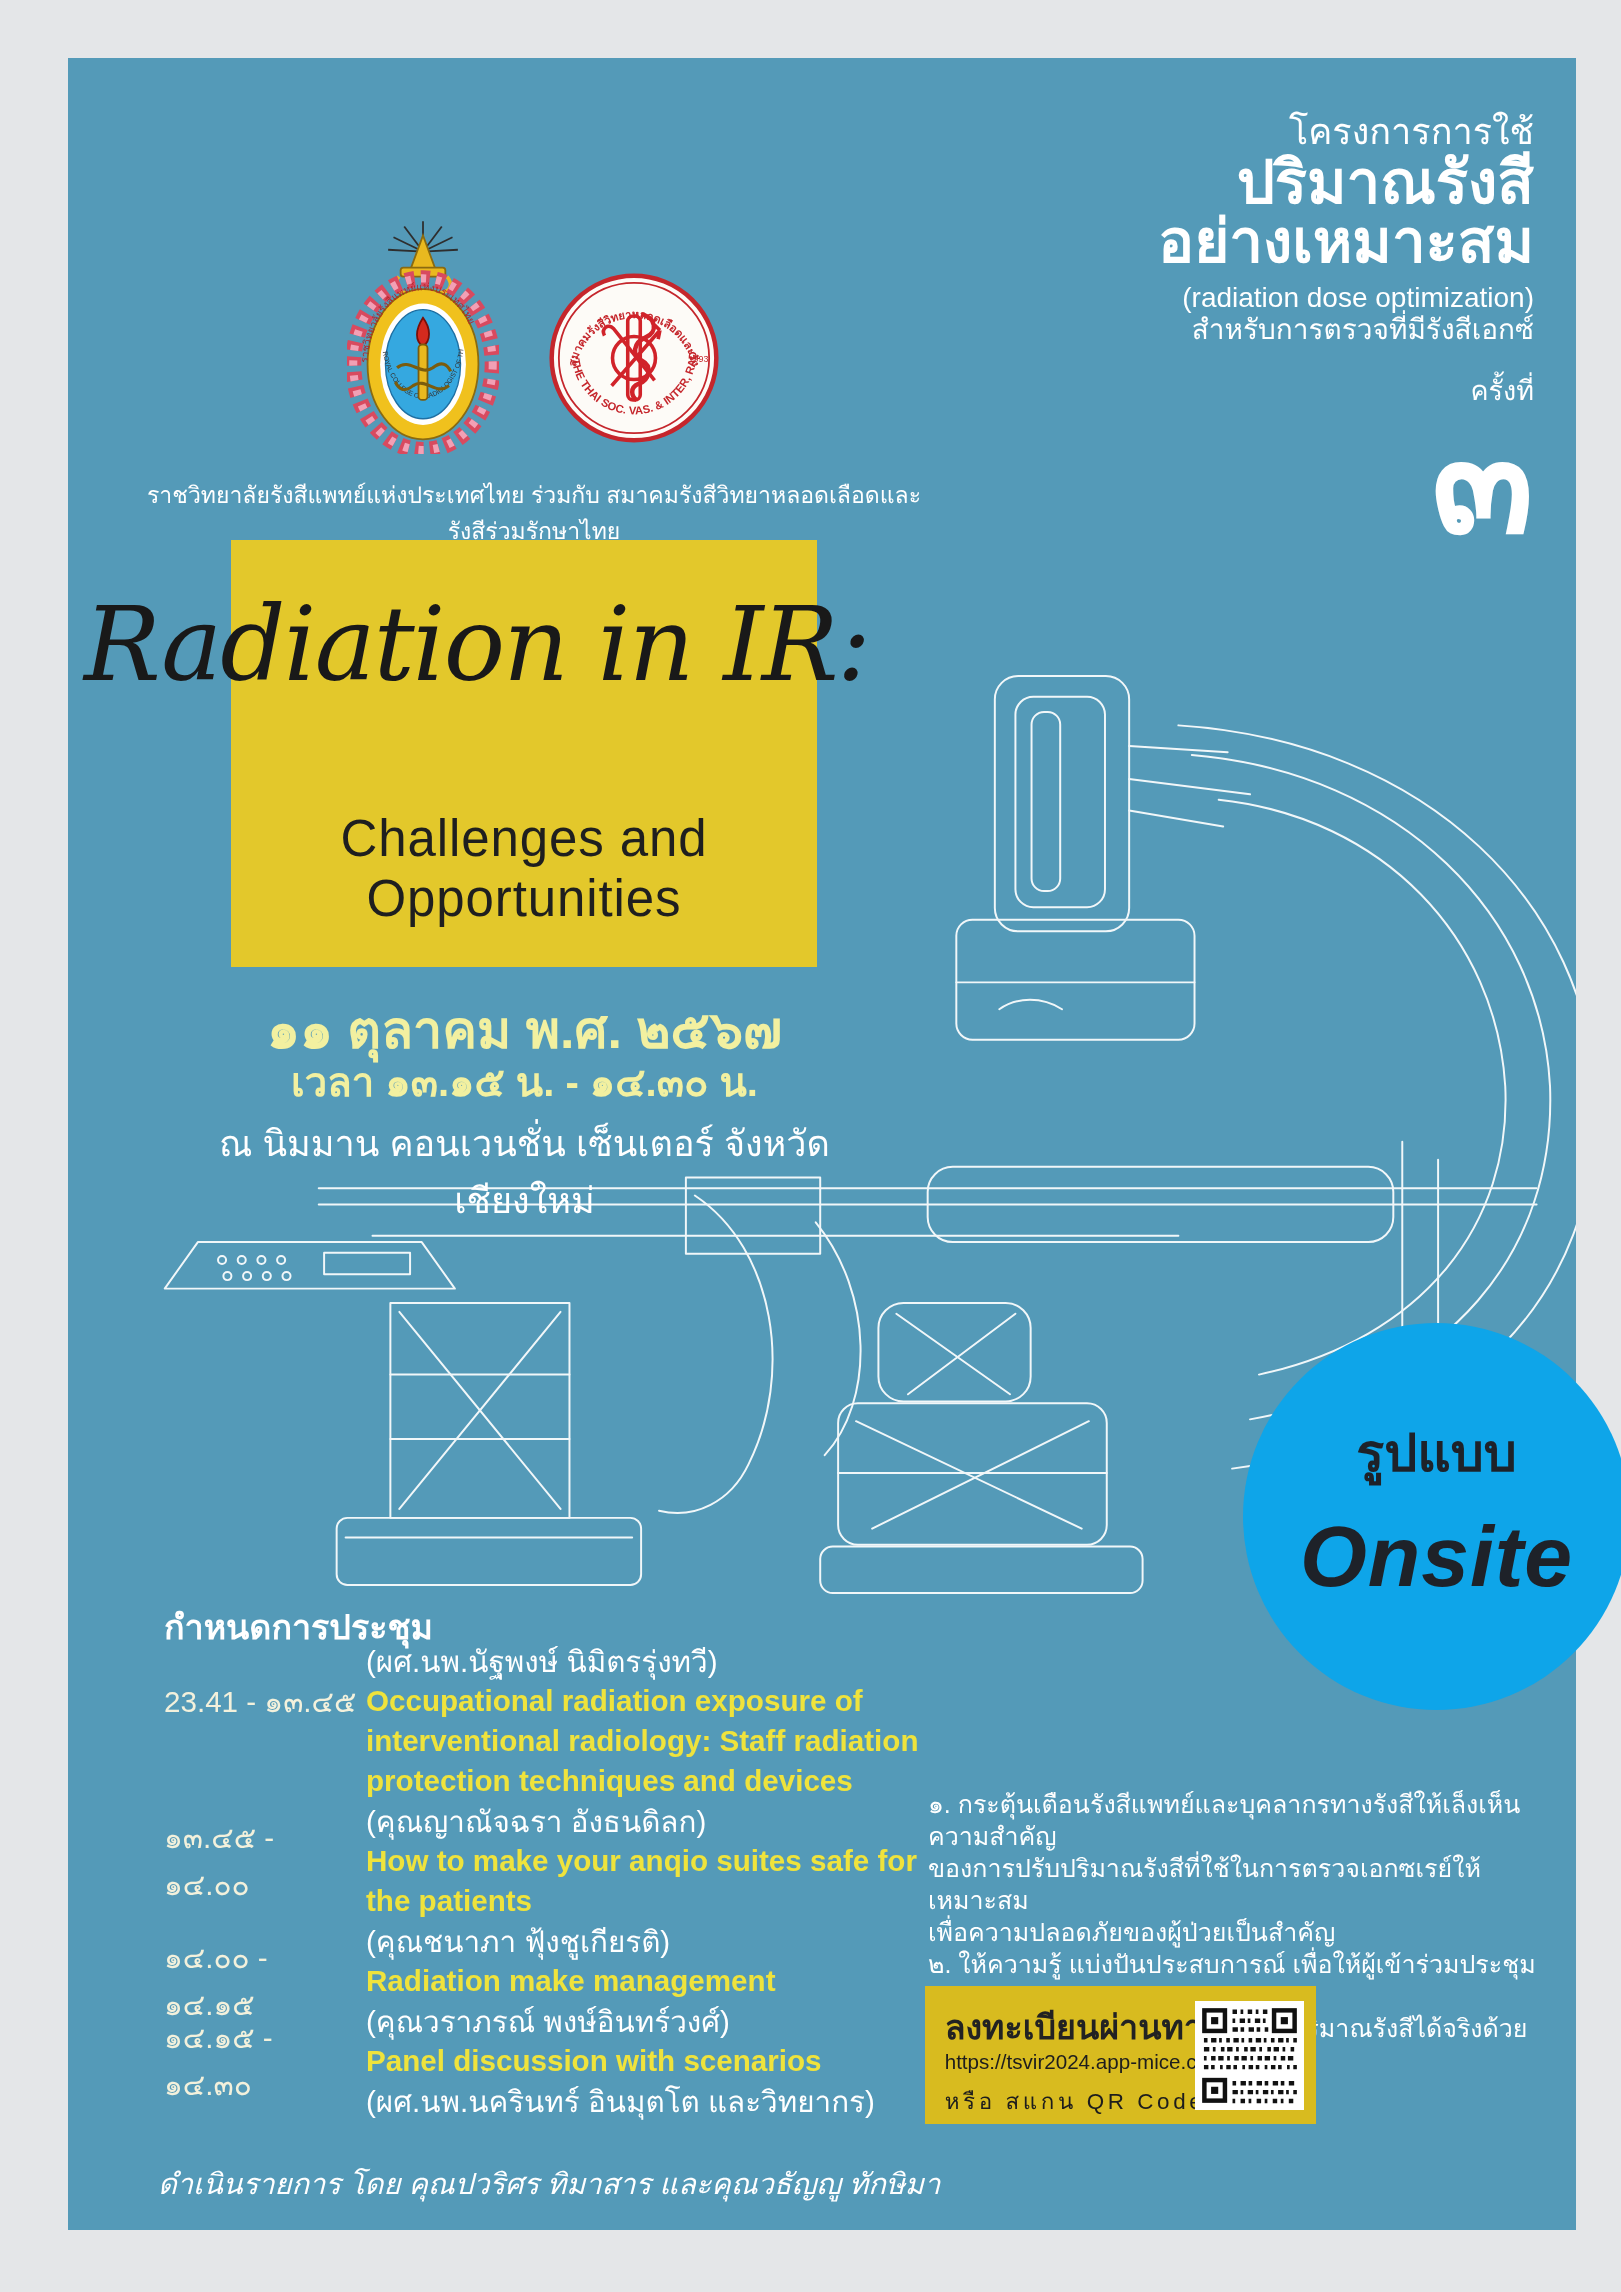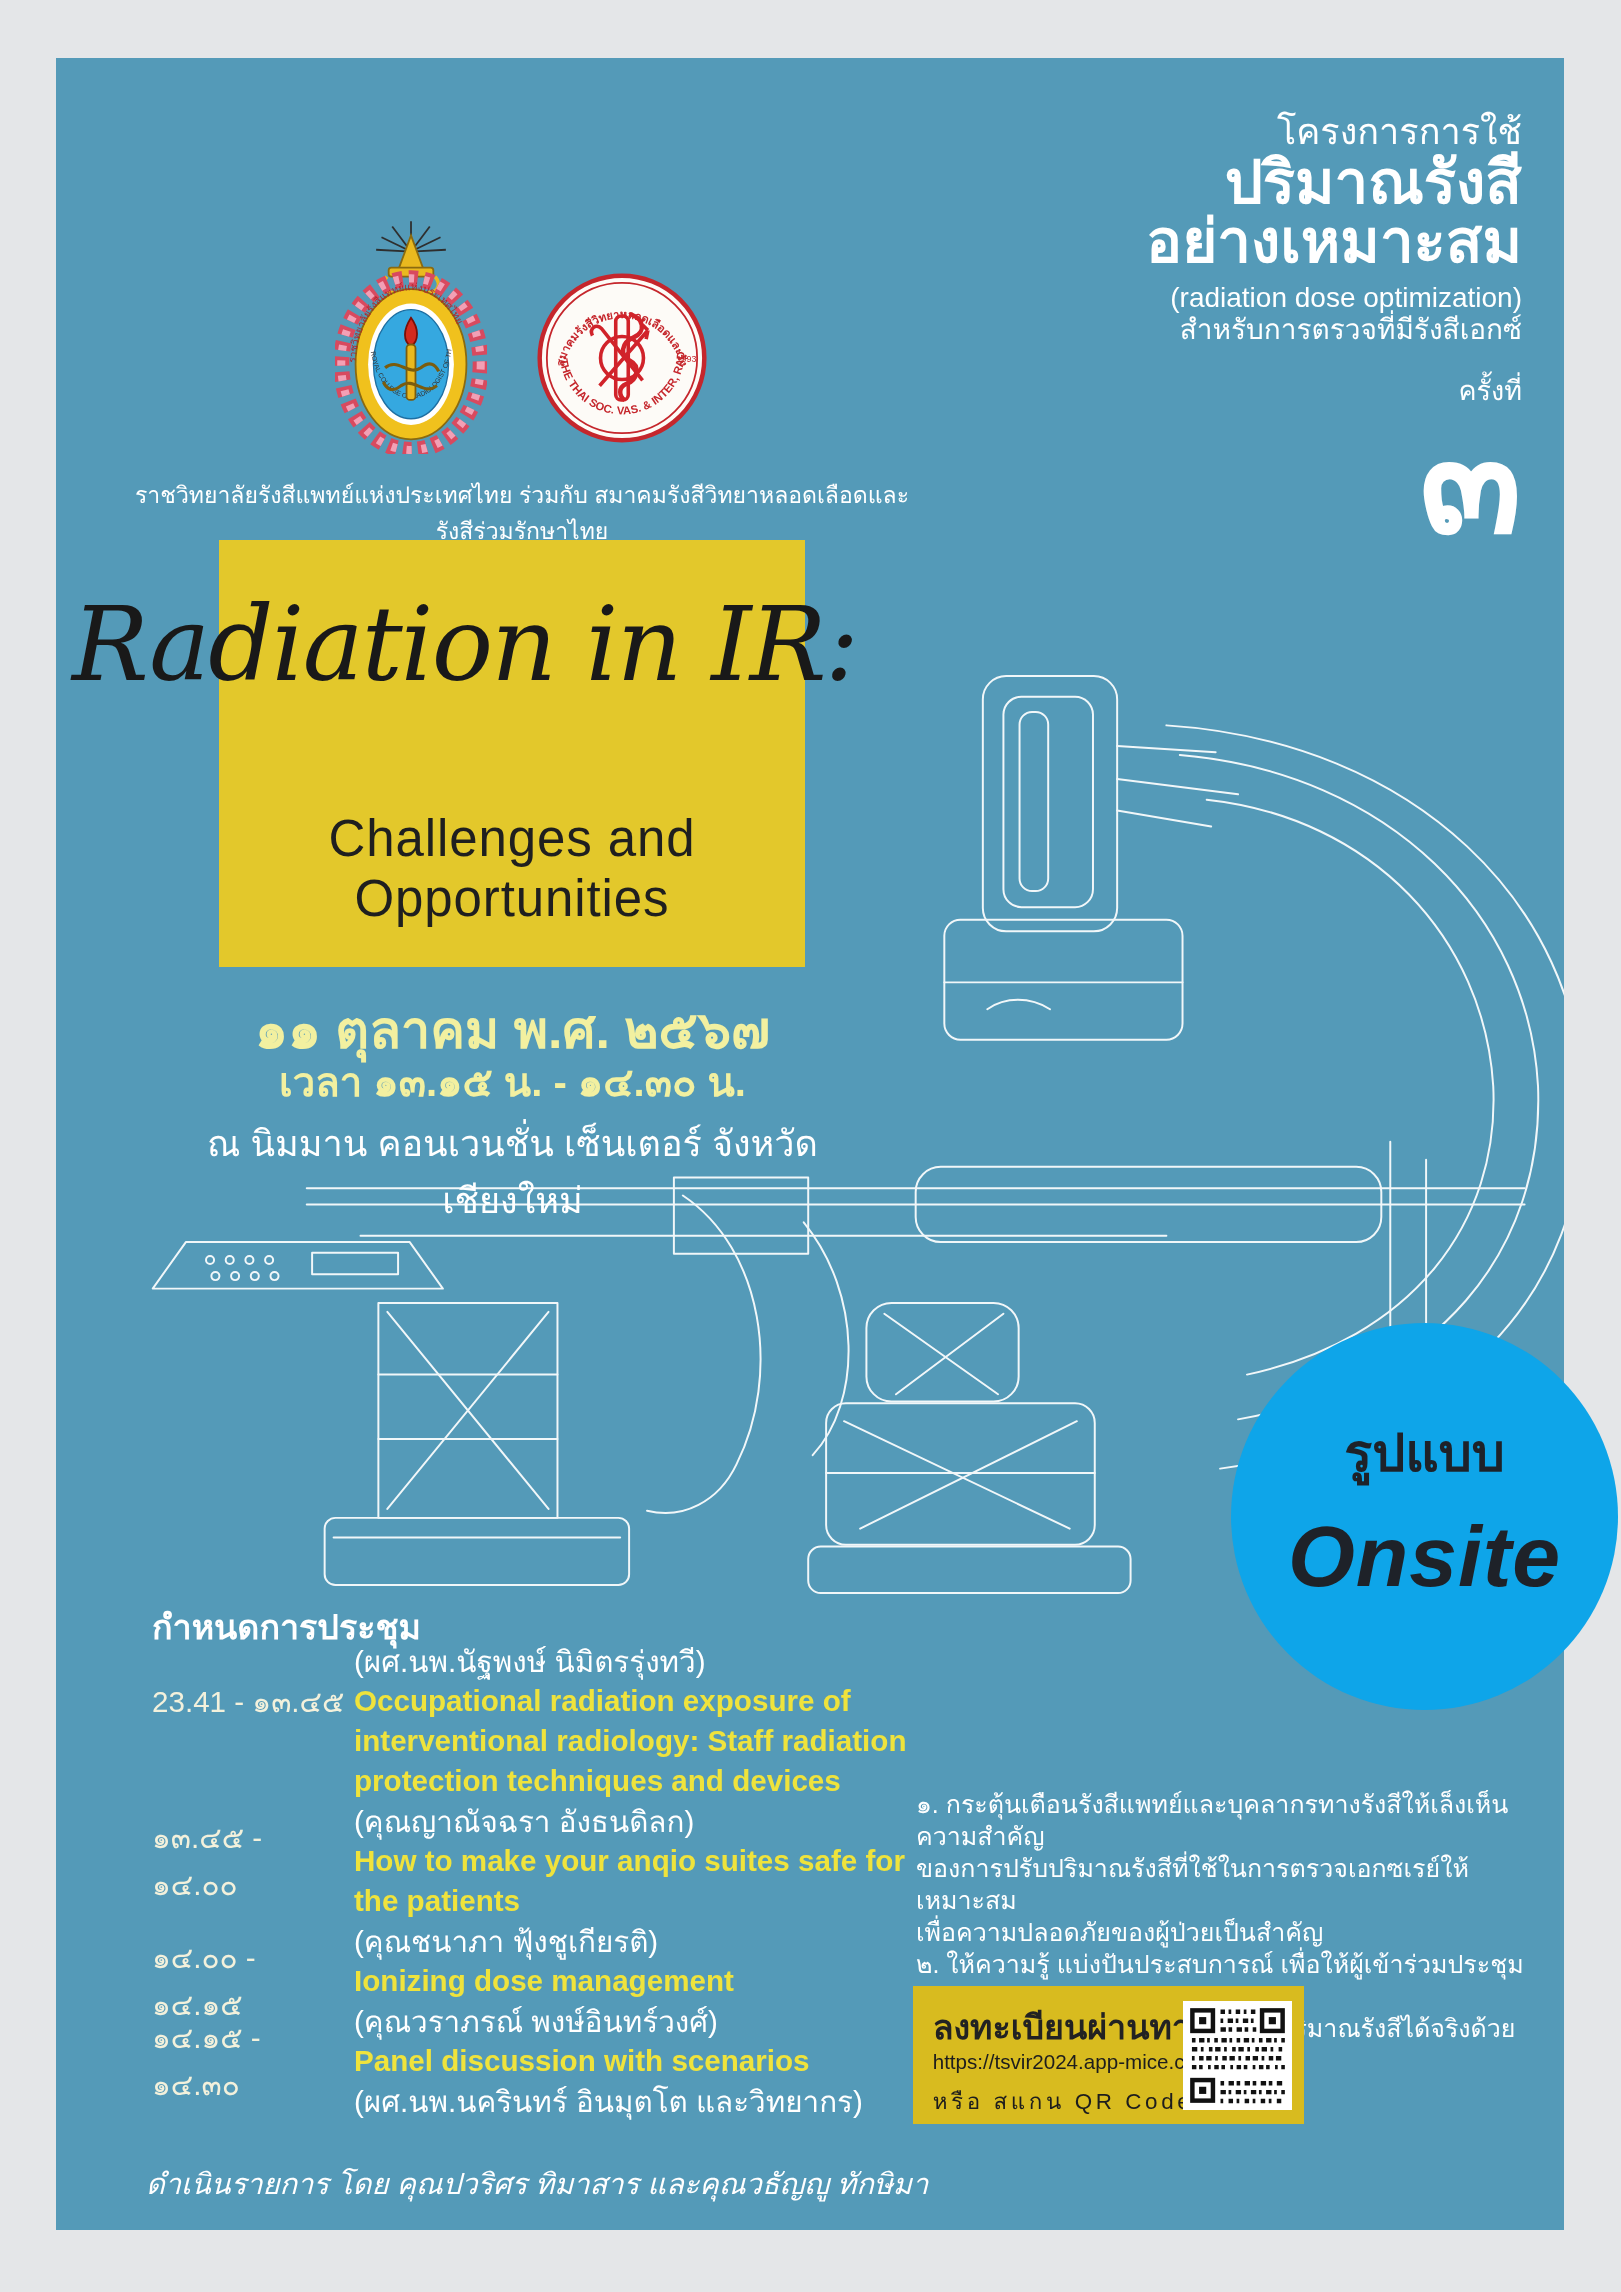--- a/index.html
+++ b/index.html
@@ -3,21 +3,21 @@
 <meta charset="utf-8">
 <style>
   html,body{margin:0;padding:0;}
   body{
     width:1621px;height:2293px;position:relative;overflow:hidden;
     background:#e4e6e8;
     font-family:"Liberation Sans",sans-serif;
     -webkit-font-smoothing:antialiased;
   }
   .poster{
-    position:absolute;left:56px;top:58px;width:1508px;height:2172px;
+    position:absolute;left:68px;top:58px;width:1508px;height:2172px;
     background:#549ab8;
   }
   
   .program{
     position:absolute;top:52px;right:42px;display:flex;flex-direction:column;
     align-items:flex-end;color:#fff;text-align:right;z-index:3;
   }
   .program .l1{font-size:36px;line-height:43px;}
   .program .l2,.program .l3{font-size:60px;font-weight:bold;line-height:59px;}
   .program .l4{font-size:28px;line-height:32px;margin-top:10.7px;}
@@ -292,21 +292,21 @@
     <div class="sline">
       <span class="t"></span>
       <span class="topic">the patients</span>
     </div>
     <div class="sline">
       <span class="t"></span>
       <span class="spk">(คุณชนาภา ฟุ้งชูเกียรติ)</span>
     </div>
     <div class="sline">
       <span class="t">๑๔.๐๐ - ๑๔.๑๕</span>
-      <span class="topic">Ionizing dose management</span>
+      <span class="topic">Radiation make management</span>
     </div>
     <div class="sline">
       <span class="t"></span>
       <span class="spk">(คุณวราภรณ์ พงษ์อินทร์วงศ์)</span>
     </div>
     <div class="sline">
       <span class="t">๑๔.๑๕ - ๑๔.๓๐</span>
       <span class="topic">Panel discussion with scenarios</span>
     </div>
     <div class="sline">

